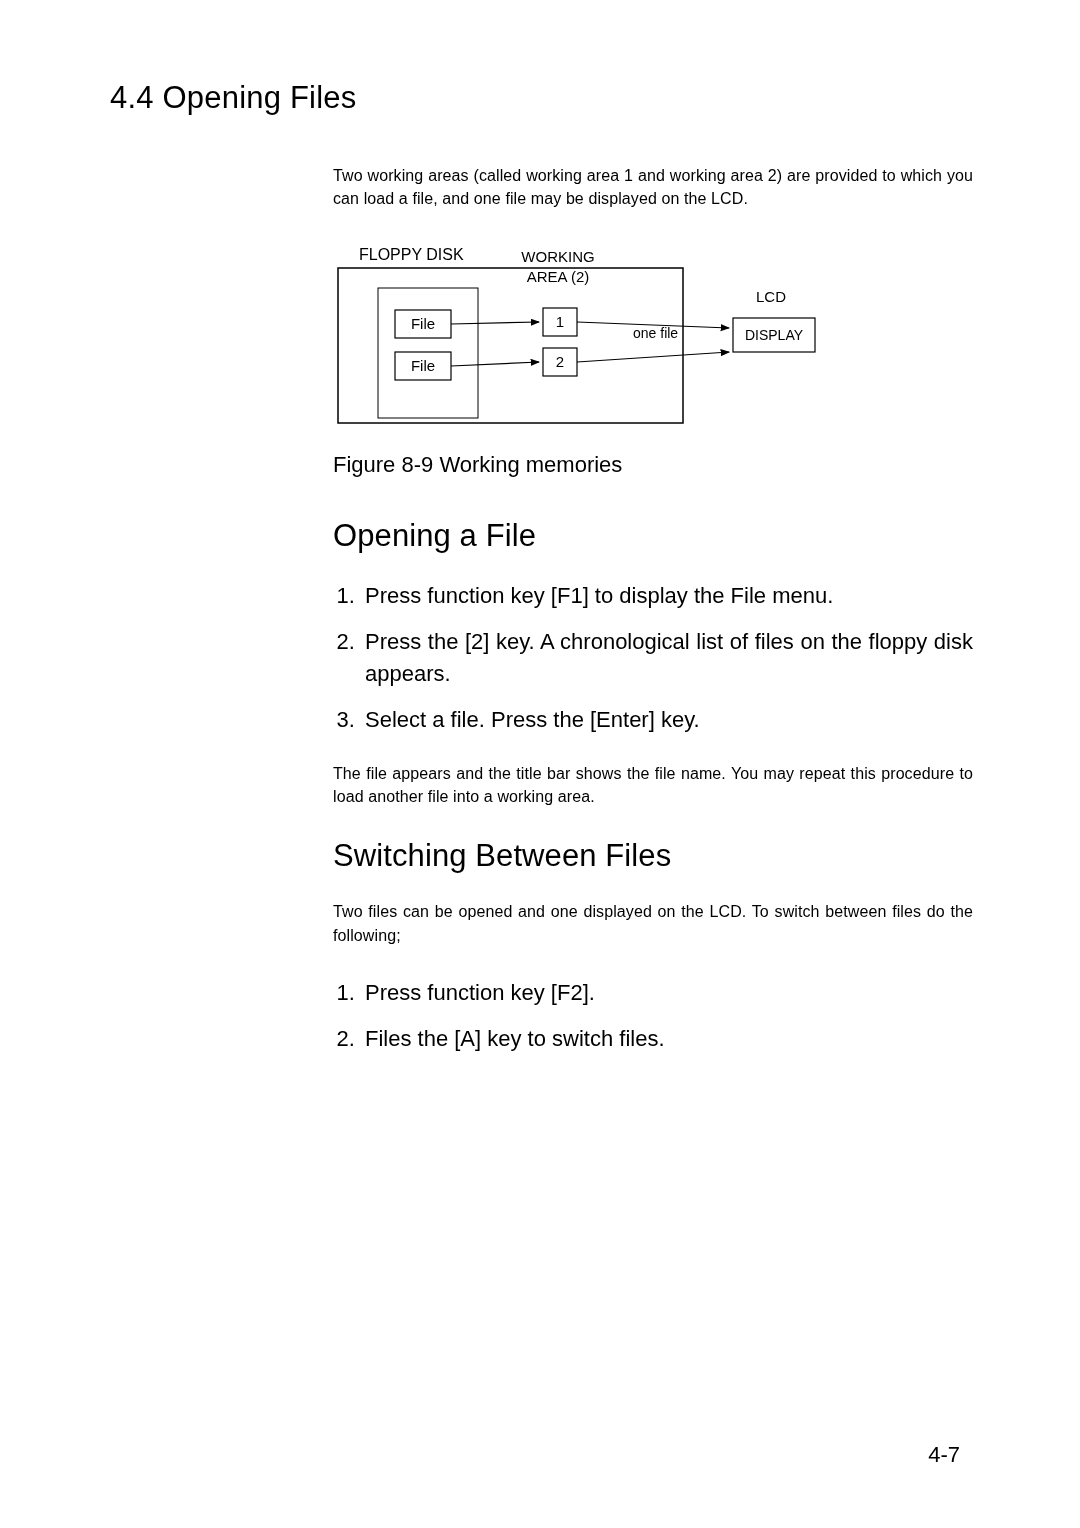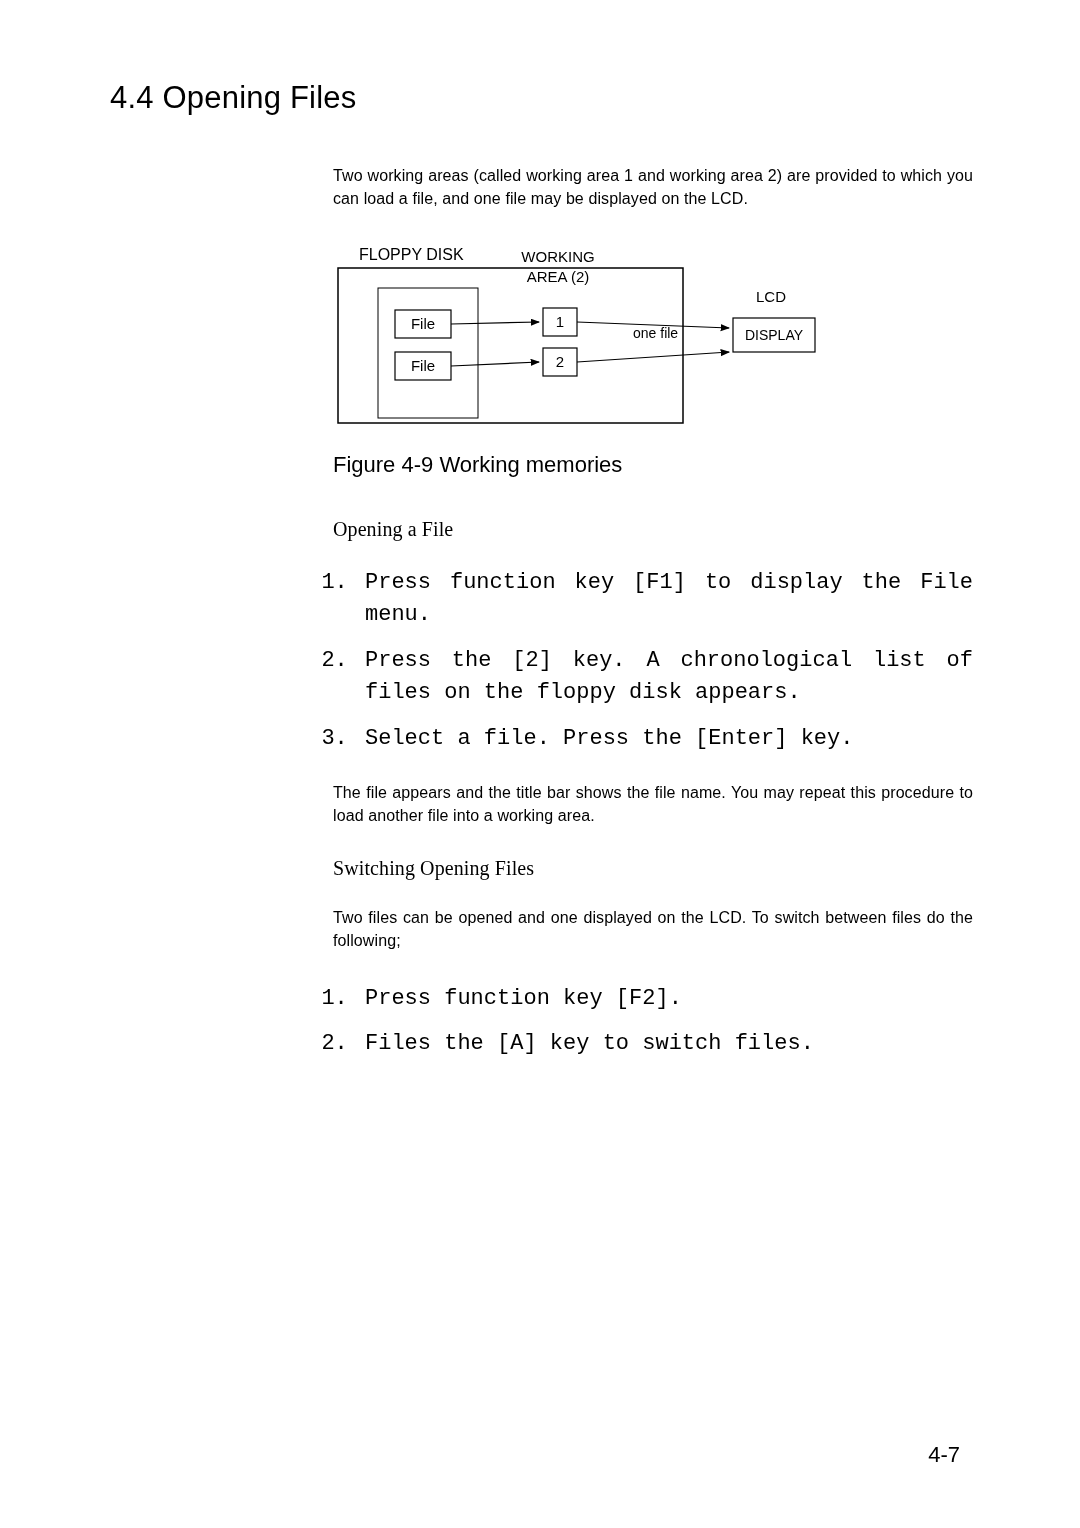--- a/index.html
+++ b/index.html
@@ -33,32 +33,30 @@
     line-height: 1.45;
     margin: 0 0 30px 0;
     text-align: justify;
     letter-spacing: 0.1px;
   }
   .caption {
     font-size: 22px;
     margin: 8px 0 40px 0;
   }
   .sub-heading {
-    font-size: 20px;
+    font-size: 31px;
     margin: 6px 0 26px 0;
     letter-spacing: 0.1px;
-    font-family: Liberation Serif, serif;
   }
   ol.steps {
     font-size: 22px;
     line-height: 1.45;
     padding-left: 28px;
     margin: 0 0 26px 0;
     text-align: justify;
-    font-family: Liberation Mono, monospace;
   }
   ol.steps li {
     margin-bottom: 14px;
     padding-left: 4px;
   }
   .diagram-wrap {
     margin: 10px 0 18px 0;
   }
   .page-num {
     position: absolute;
@@ -115,33 +113,33 @@
 
         <text x="300" y="98" font-family="Arial" font-size="14">one file</text>
 
         <text x="438" y="62" font-family="Arial" font-size="15" text-anchor="middle">LCD</text>
 
         <rect x="400" y="78" width="82" height="34" fill="none" stroke="#000" stroke-width="1.2"></rect>
         <text x="441" y="100" font-family="Arial" font-size="14" text-anchor="middle">DISPLAY</text>
       </svg>
     </div>
 
-    <p class="caption">Figure 4-9 Working memories</p>
+    <p class="caption">Figure 8-9 Working memories</p>
 
     <p class="sub-heading">Opening a File</p>
 
     <ol class="steps">
       <li>Press function key [F1] to display the File menu.</li>
       <li> Press the [2] key. A chronological list of files on the floppy disk appears.</li>
       <li> Select a file. Press the [Enter] key.</li>
     </ol>
 
     <p class="body-text">The file appears and the title bar shows the file name. You may repeat this procedure to load another file into a working area.</p>
 
-    <p class="sub-heading">Switching Opening Files</p>
+    <p class="sub-heading">Switching Between Files</p>
 
     <p class="body-text">Two files can be opened and one displayed on the LCD. To switch between files do the following;</p>
 
     <ol class="steps">
       <li> Press function key [F2].</li>
       <li> Files the [A] key to switch files.</li>
     </ol>
 
   </div>
 

